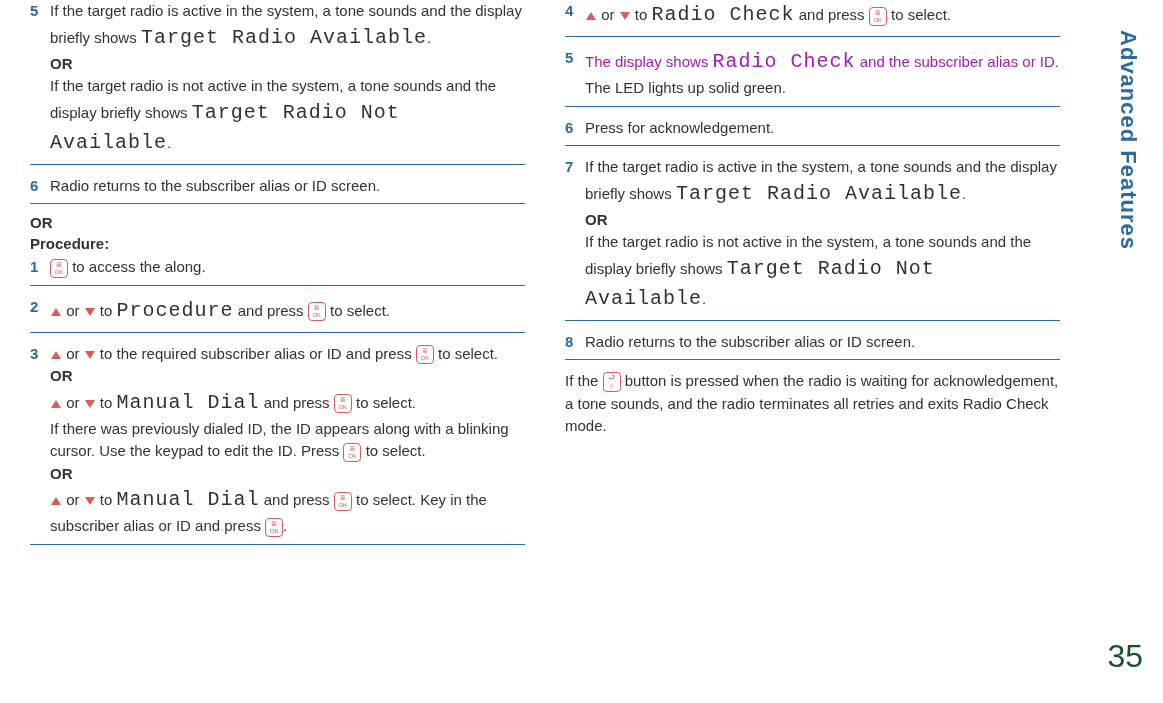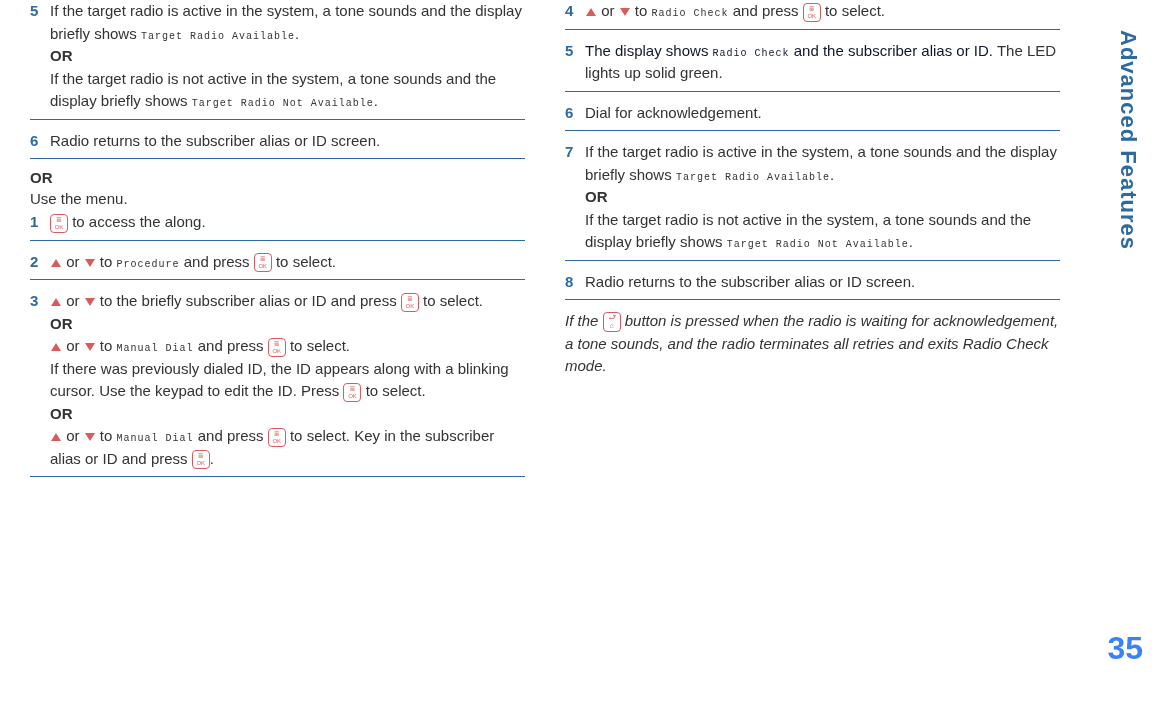--- a/index.html
+++ b/index.html
@@ -2,37 +2,37 @@
 <html><head>
 <meta charset="utf-8">
 <style>
 * { margin:0; padding:0; box-sizing:border-box; }
 body { font-family:Arial, Helvetica, sans-serif; font-size:15px; color:#333; width:1163px; height:703px; position:relative; background:#fff; }
 .page { display:flex; padding:0 20px 0 30px; gap:40px; position:relative; height:100%; width:1080px; }
 .col { flex:1; min-width:0; }
 .step { display:flex; margin-bottom:6px; line-height:1.5; }
 .step-num { color:#2c6aa0; font-weight:bold; width:20px; flex-shrink:0; }
 .step-txt { flex:1; }
-.mono { font-family:"Courier New", monospace; letter-spacing:1px; font-size:10px; }
-.red { color:#0f172a;margin-top:18px; }
+.mono { font-family:"Courier New", monospace; letter-spacing:1px; font-size:20px; }
+.red { color:#a21caf;margin-top:18px; }
 .tri-up, .tri-dn { display:inline-block; width:0; height:0; vertical-align:middle; margin:0 1px; }
 .tri-up { border-left:5px solid transparent; border-right:5px solid transparent; border-bottom:8px solid #d85c5c; }
 .tri-dn { border-left:5px solid transparent; border-right:5px solid transparent; border-top:8px solid #d85c5c; }
 .btn { display:inline-block; border:1px solid #d85c5c; border-radius:4px; padding:1px 3px; font-size:8px; color:#d85c5c; vertical-align:middle; line-height:1; font-family:sans-serif; min-width:18px; text-align:center; }
 .btn.ok::before { content:"≣"; display:block; font-size:7px; }
 .btn.ok::after { content:"OK"; font-size:6px; }
 .btn.back::before { content:"⮐"; display:block; font-size:8px; }
 .btn.back::after { content:"⌂"; font-size:7px; }
 hr.sep { border:none; border-top:1px solid #2c6aa0; margin:6px 0 10px 0; }
 .or-blk { font-weight:bold; margin:8px 0 4px 0; }
 .proc { margin-bottom:4px; }
 .proc-h { font-weight:bold; }
-.italic { font-style:italic; margin-top:6px; line-height:1.5; }
+.italic { margin-top:6px; line-height:1.5; }
 .sidebar { position:absolute; right:22px; top:30px; writing-mode:vertical-rl; font-size:22px; font-weight:bold; color:#2c6aa0; letter-spacing:1px; }
-.pagenum { position:absolute; bottom:36px; right:20px; font-size:32px; font-weight:bold; color:#3b82f6; }
+.pagenum { position:absolute; bottom:28px; right:20px; font-size:32px; font-weight:normal; color:#14532d; }
 </style>
 </head>
 <body>
 
 <div class="page">
   <div class="col">
 
     <div class="step">
       <div class="step-num">5</div>
       <div class="step-txt">
@@ -45,21 +45,21 @@
 
     <div class="step">
       <div class="step-num">6</div>
       <div class="step-txt">Radio returns to the subscriber alias or ID screen.</div>
     </div>
     <hr class="sep">
 
     <div class="or-blk">OR</div>
 
     <div class="proc">
-      <div>Use the menu.</div>
+      <div class="proc-h">Procedure:</div>
     </div>
 
     <div class="step">
       <div class="step-num">1</div>
       <div class="step-txt">
         <span class="btn ok"></span><span> to access the along.</span>
       </div>
     </div>
     <hr class="sep">
 
@@ -67,21 +67,21 @@
       <div class="step-num">2</div>
       <div class="step-txt">
         <span class="tri-up"></span><span> or </span><span class="tri-dn"></span><span> to </span><span class="mono">Procedure</span><span> and press </span><span class="btn ok"></span><span> to select.</span>
       </div>
     </div>
     <hr class="sep">
 
     <div class="step">
       <div class="step-num">3</div>
       <div class="step-txt">
-        <span class="tri-up"></span><span> or </span><span class="tri-dn"></span><span> to the briefly subscriber alias or ID and press </span><span class="btn ok"></span><span> to select.</span><br>
+        <span class="tri-up"></span><span> or </span><span class="tri-dn"></span><span> to the required subscriber alias or ID and press </span><span class="btn ok"></span><span> to select.</span><br>
         <b>OR</b><br>
         <span class="tri-up"></span><span> or </span><span class="tri-dn"></span><span> to </span><span class="mono">Manual Dial</span><span> and press </span><span class="btn ok"></span><span> to select.</span><br>
         <span>If there was previously dialed ID, the ID appears along with a blinking cursor. Use the keypad to edit the ID. Press </span><span class="btn ok"></span><span> to select.</span><br>
         <b>OR</b><br>
         <span class="tri-up"></span><span> or </span><span class="tri-dn"></span><span> to </span><span class="mono">Manual Dial</span><span> and press </span><span class="btn ok"></span><span> to select. Key in the subscriber alias or ID and press </span><span class="btn ok"></span><span>.</span>
       </div>
     </div>
     <hr class="sep">
 
   </div>
@@ -99,21 +99,21 @@
     <div class="step">
       <div class="step-num">5</div>
       <div class="step-txt">
         <span class="red"><span> The display shows </span><span class="mono">Radio Check</span><span> and the subscriber alias or ID.</span></span><span> The LED lights up solid green.</span>
       </div>
     </div>
     <hr class="sep">
 
     <div class="step">
       <div class="step-num">6</div>
-      <div class="step-txt">Dial for acknowledgement.</div>
+      <div class="step-txt">Press for acknowledgement.</div>
     </div>
     <hr class="sep">
 
     <div class="step">
       <div class="step-num">7</div>
       <div class="step-txt">
         <span>If the target radio is active in the system, a tone sounds and the display briefly shows </span><span class="mono">Target Radio Available</span><span>.</span><br>
         <b>OR</b><br>
         <span>If the target radio is not active in the system, a tone sounds and the display briefly shows </span><span class="mono">Target Radio Not Available</span><span>.</span>
       </div>

